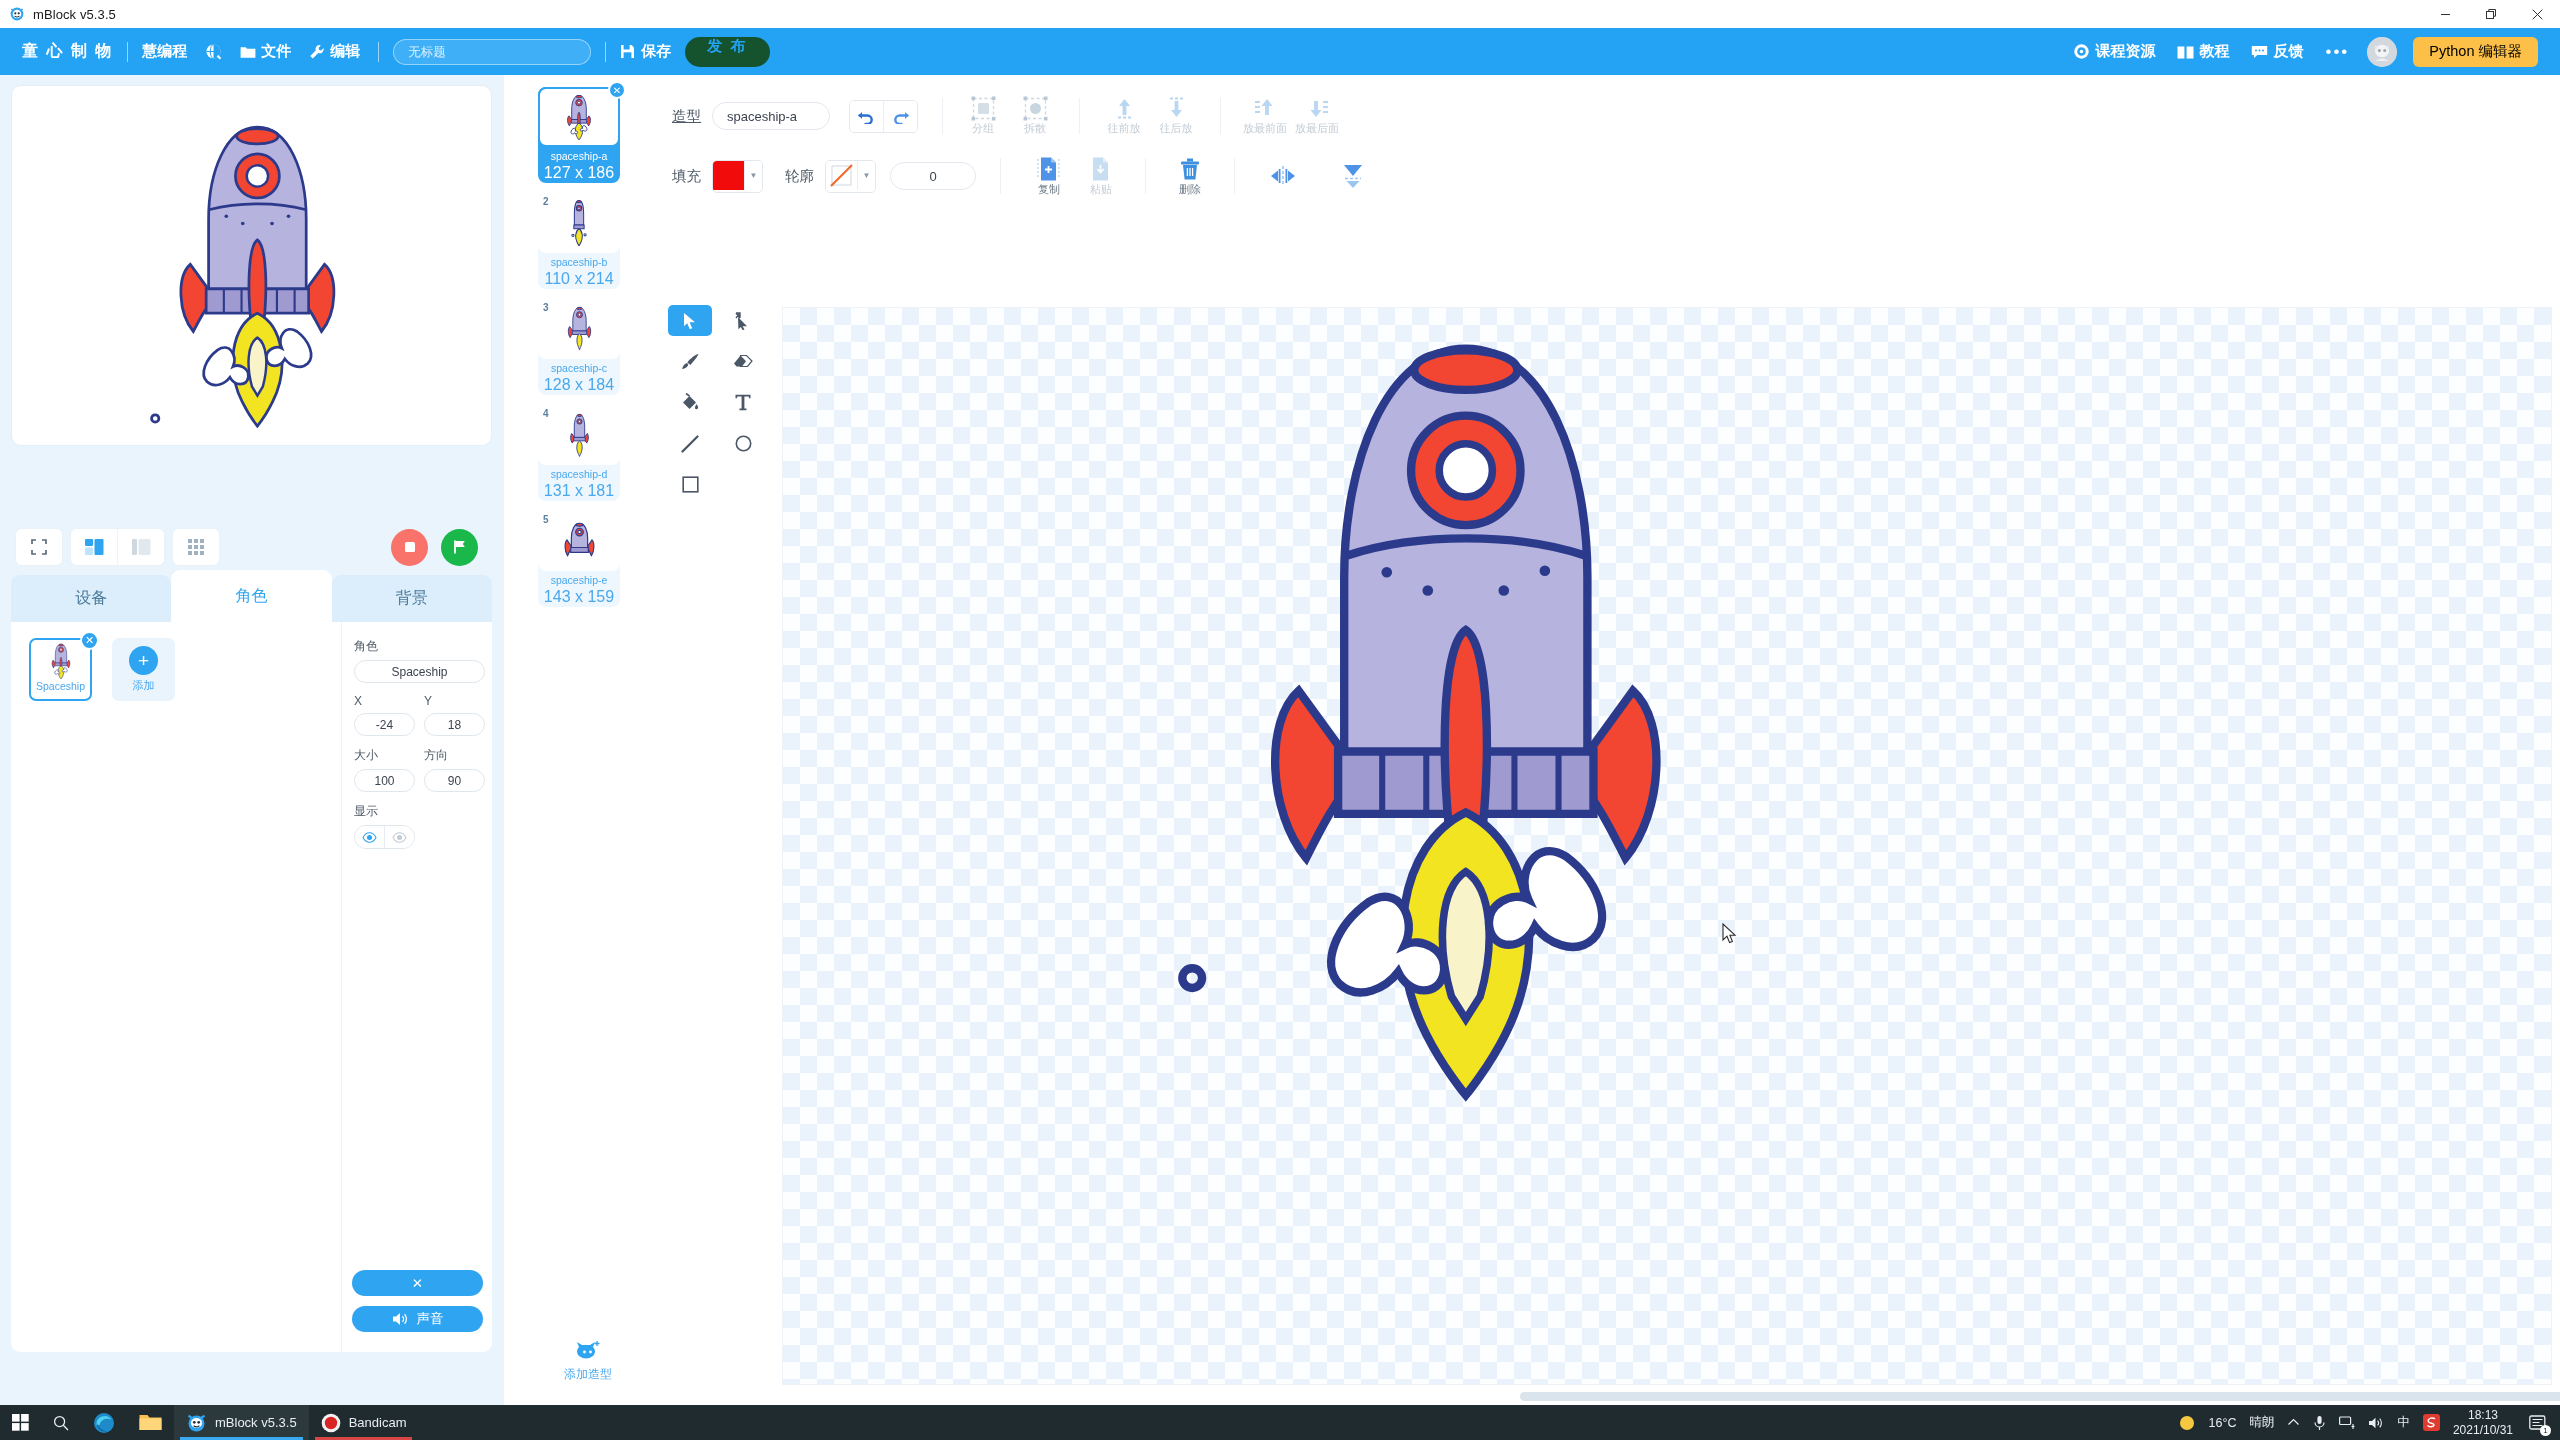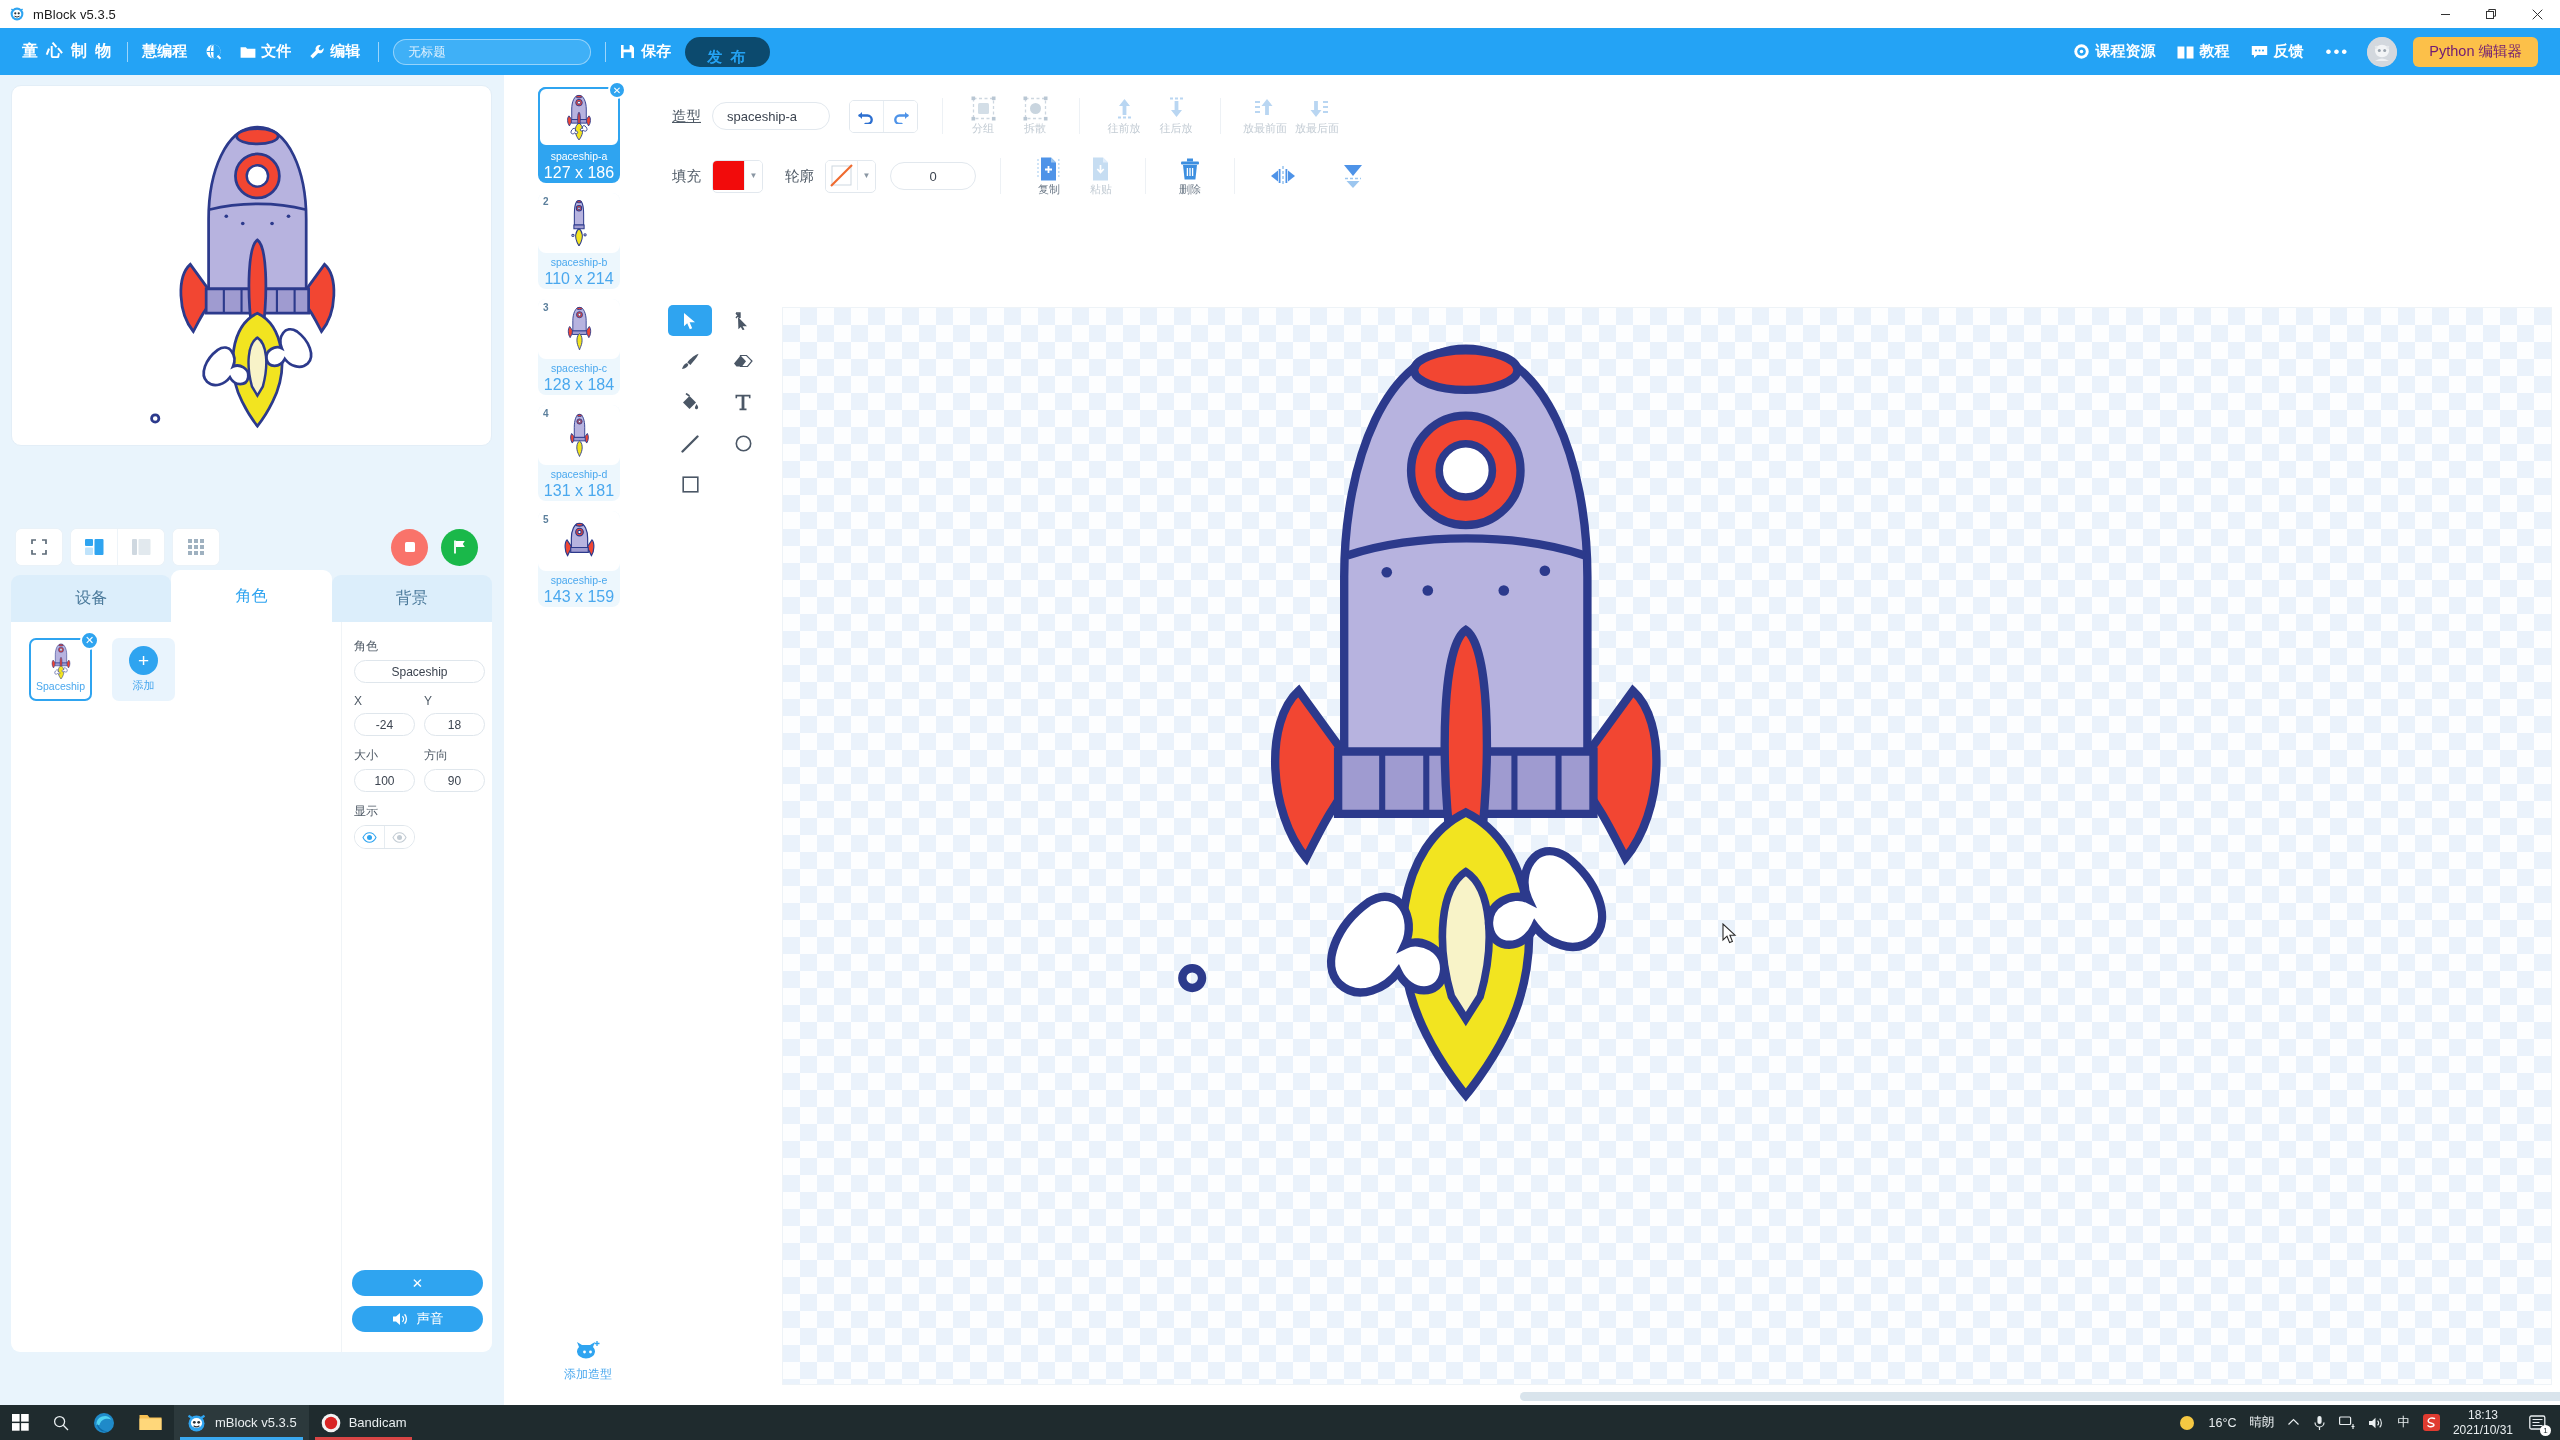--- a/index.html
+++ b/index.html
@@ -33,33 +33,33 @@
   .mi-ico{display:inline-flex;align-items:center;justify-content:center;}
   .title-input{
     width:198px;height:26px;border-radius:14px;background:#3fb0f7;
     border:1px solid rgba(255,255,255,.45);
     color:#e7f5ff;font-size:12.5px;padding:0 14px;outline:none;
     font-family:inherit;box-sizing:border-box;
   }
   .title-input::placeholder{color:#dff0fd;}
   .save-btn{display:flex;align-items:center;gap:6px;font-size:15px;font-weight:700;cursor:pointer;}
   .publish-btn{
-    margin-left:14px;background:#0c4a6e;color:#24a3f5;border-radius:16px;
-    height:30px;padding:0 22px;display:flex;align-items:flex-end;justify-content:center;
+    margin-left:14px;background:#14532d;color:#24a3f5;border-radius:16px;
+    height:30px;padding:0 22px;display:flex;align-items:flex-start;justify-content:center;
     font-size:15px;font-weight:700;letter-spacing:2px;cursor:pointer;
   }
   .mb-right{margin-left:auto;display:flex;align-items:center;padding-right:22px;gap:0;}
   .mb-right .menu-item{margin-right:22px;}
   .dots{letter-spacing:2px;font-size:17px;margin-right:18px;cursor:pointer;line-height:1;}
   .avatar{
     width:30px;height:30px;border-radius:50%;background:#cfd4da;
     display:flex;align-items:center;justify-content:center;margin-right:16px;cursor:pointer;overflow:hidden;
   }
   .py-btn{
-    background:#fcc049;color:#701a75;border-radius:6px;height:30px;padding:0 16px;
+    background:#fcc049;color:#000000;border-radius:6px;height:30px;padding:0 16px;
     display:flex;align-items:center;font-size:14.5px;cursor:pointer;font-weight:400;
   }
 
   
   .workspace{position:absolute;left:0;top:75px;width:2560px;height:1330px;background:#e9f4fc;}
 
   
   .leftcol{position:absolute;left:0;top:0;width:404px;height:1330px;}
   .stage-wrap{
     position:absolute;left:11px;top:10px;width:481px;height:361px;

